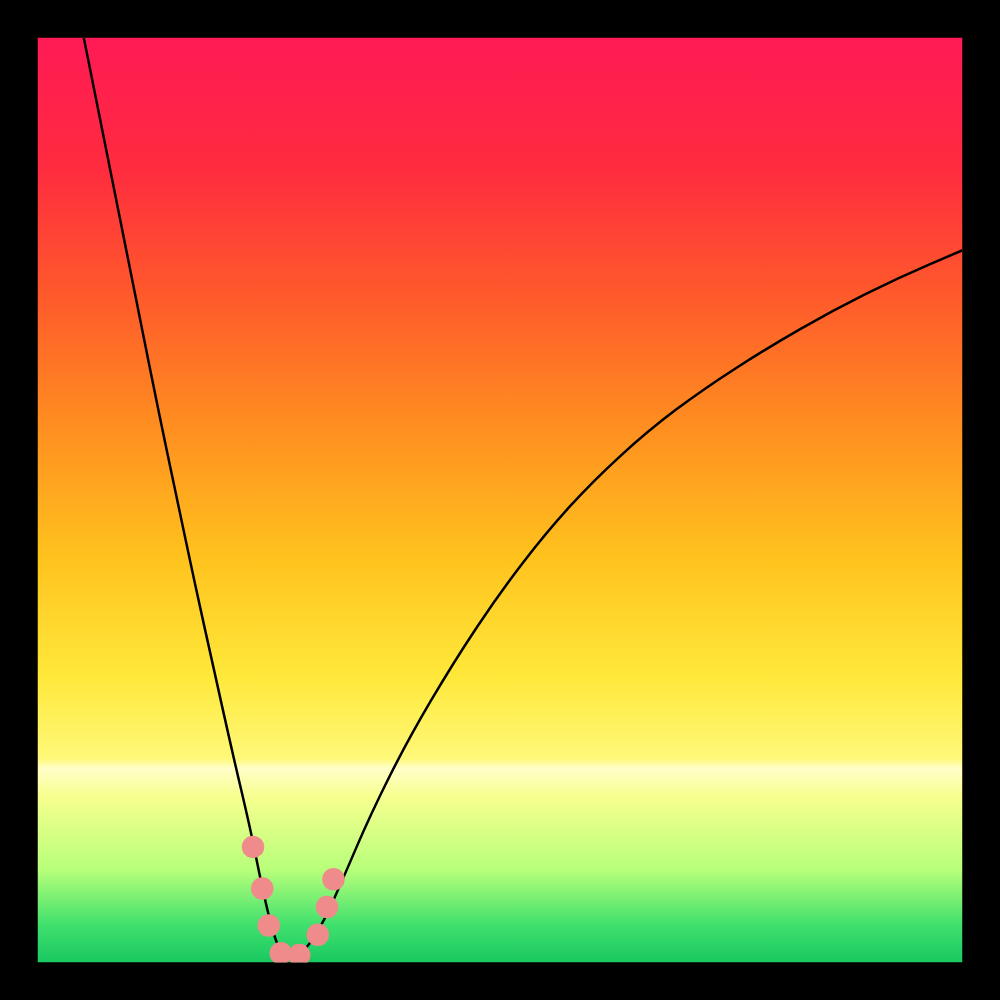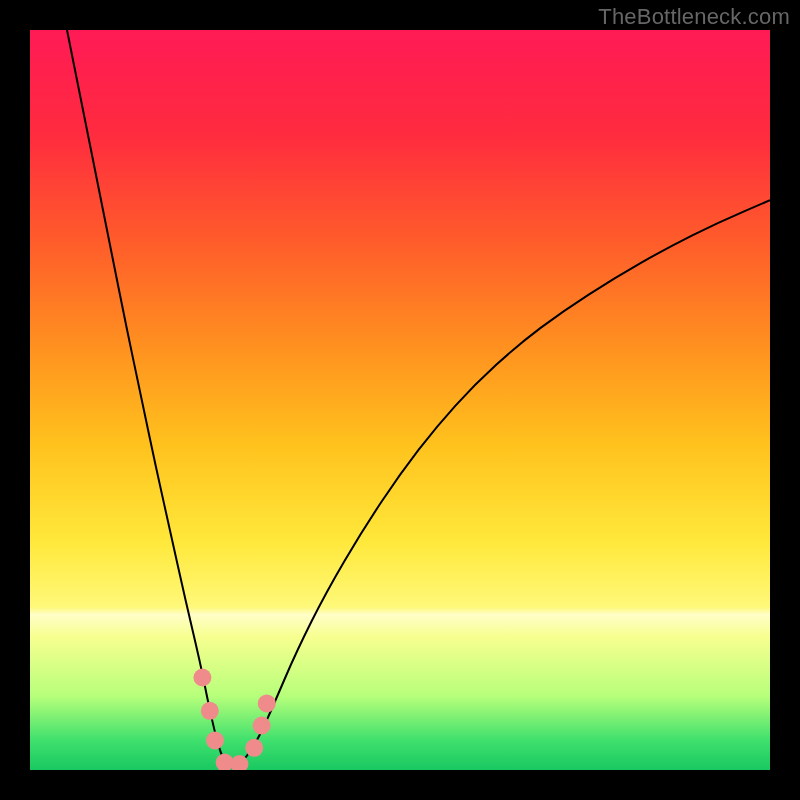--- a/index.html
+++ b/index.html
@@ -33,21 +33,20 @@
     top: 30px;
     width: 740px;
     height: 740px;
     display: block;
   }
 </style>
 </head>
 <body>
 
 <div class="frame">
-  <div class="watermark">TheBottleneck.com</div>
   <svg class="plot" viewBox="0 0 740 740" preserveAspectRatio="none">
     <defs>
       <linearGradient id="bg-grad" x1="0" y1="0" x2="0" y2="1">
           <stop offset="0%" stop-color="#ff1a55"></stop>
           <stop offset="14%" stop-color="#ff2b3f"></stop>
           <stop offset="28%" stop-color="#ff5a2b"></stop>
           <stop offset="42%" stop-color="#ff8e20"></stop>
           <stop offset="56%" stop-color="#ffc21d"></stop>
           <stop offset="69%" stop-color="#ffe83a"></stop>
           <stop offset="78%" stop-color="#fff97a"></stop>

